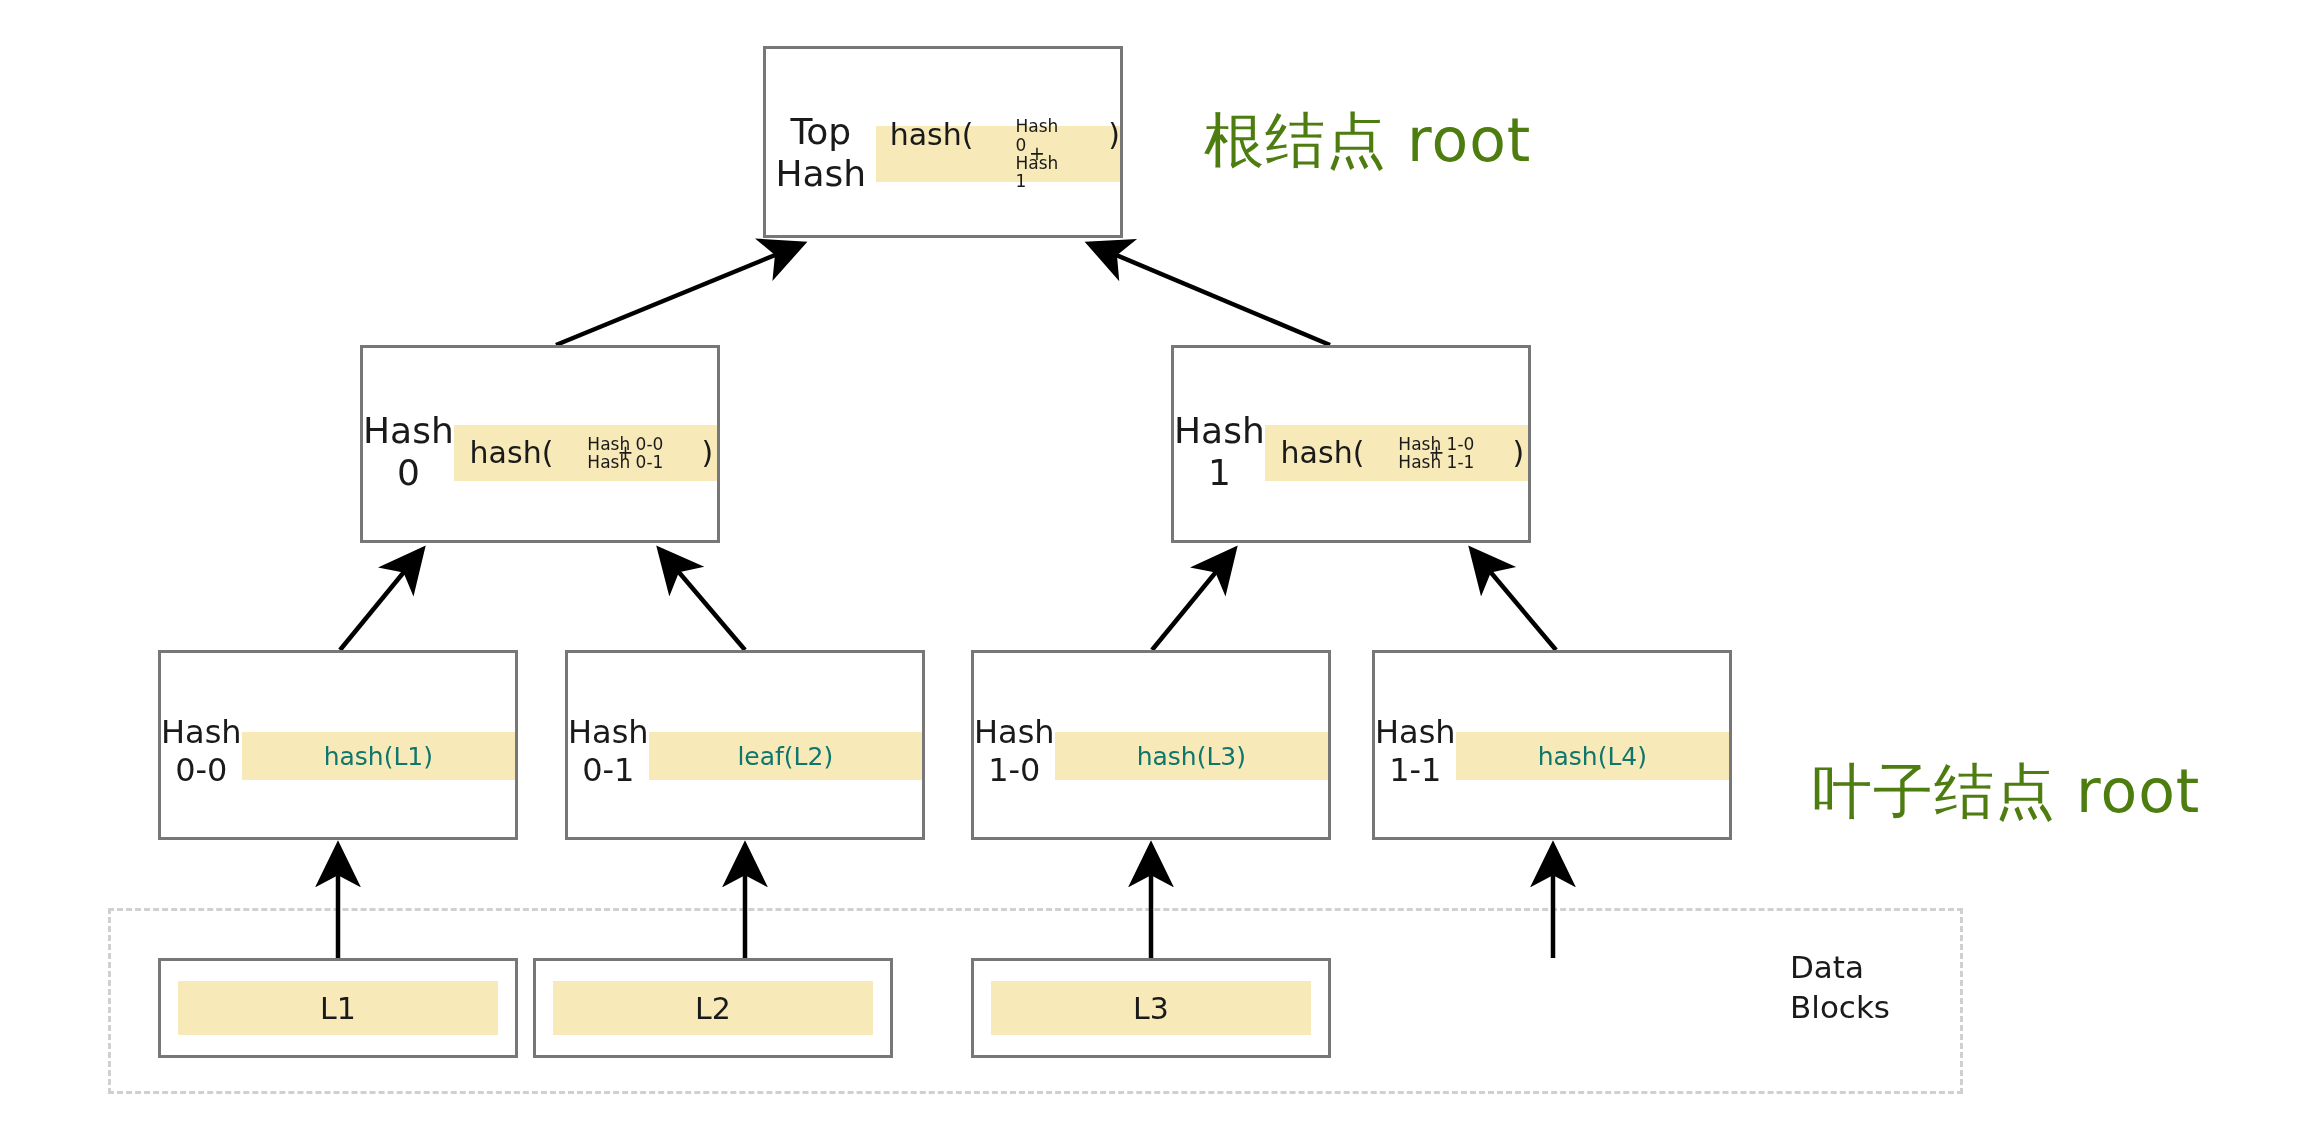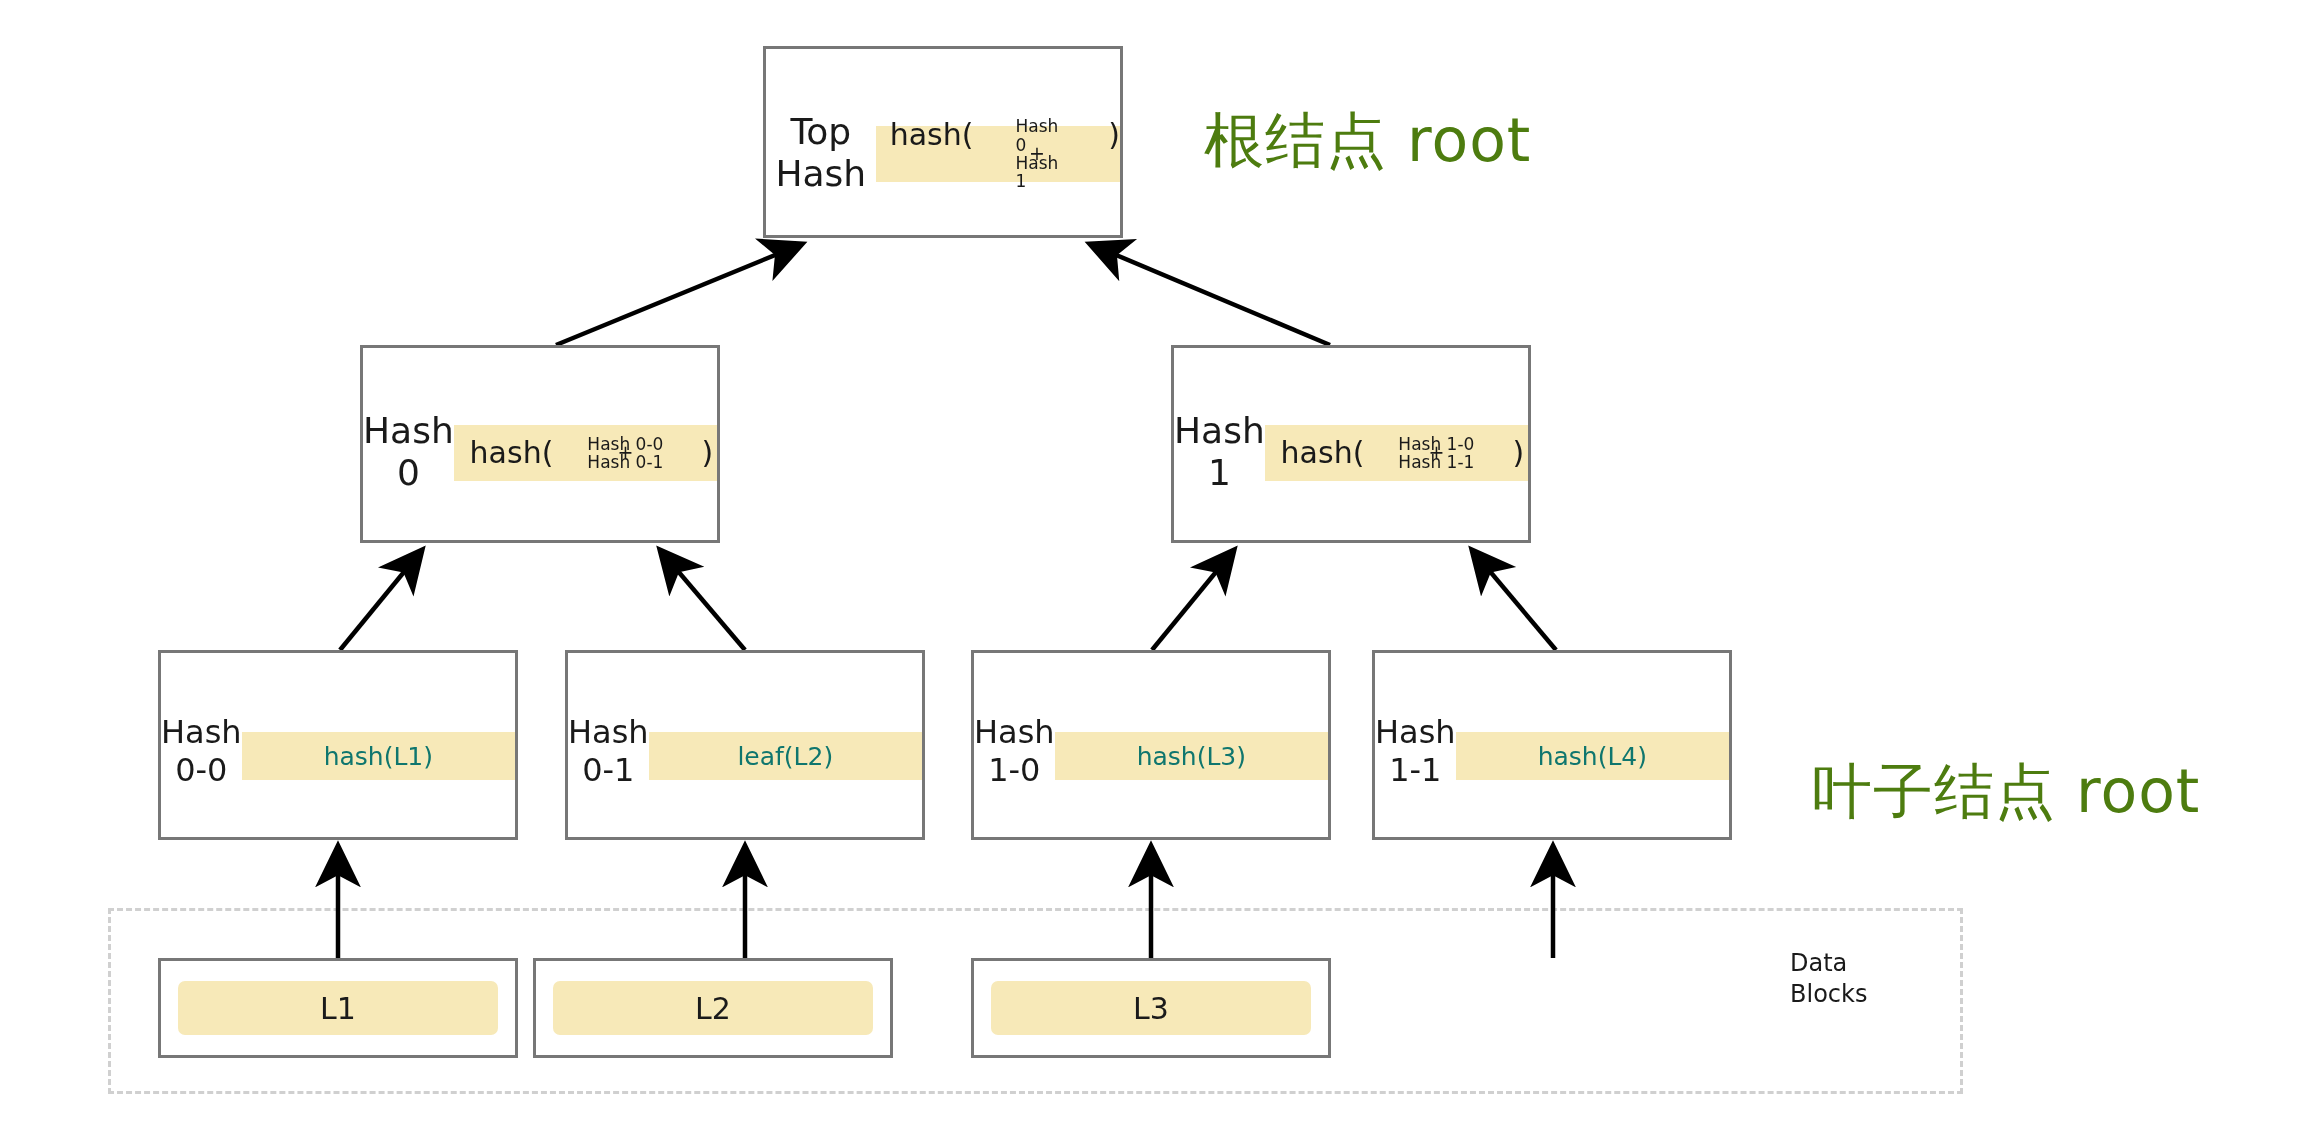--- a/index.html
+++ b/index.html
@@ -110,27 +110,27 @@
     width: 360px;
     height: 100px;
     box-sizing: border-box;
     background: #ffffff;
     border: 3px solid #777777;
     display: flex;
     align-items: center;
     justify-content: center;
     z-index: 5;
   }
-  .dblock .hl { width: 320px; height: 54px; font-size: 30px; color:#1a1a1a;border-radius:7px; }
+  .dblock .hl { width: 320px; height: 54px; font-size: 30px; color:#1a1a1a; }
 
   .datalabel {
     position: absolute;
     left: 1790px;
     top: 948px;
-    font-size: 24px;
+    font-size: 31px;
     color: #1a1a1a;
     line-height: 1.28;
     white-space: pre-line;
     z-index: 6;
   }
 
   
   .annot {
     position: absolute;
     color: #4d7c0f;

